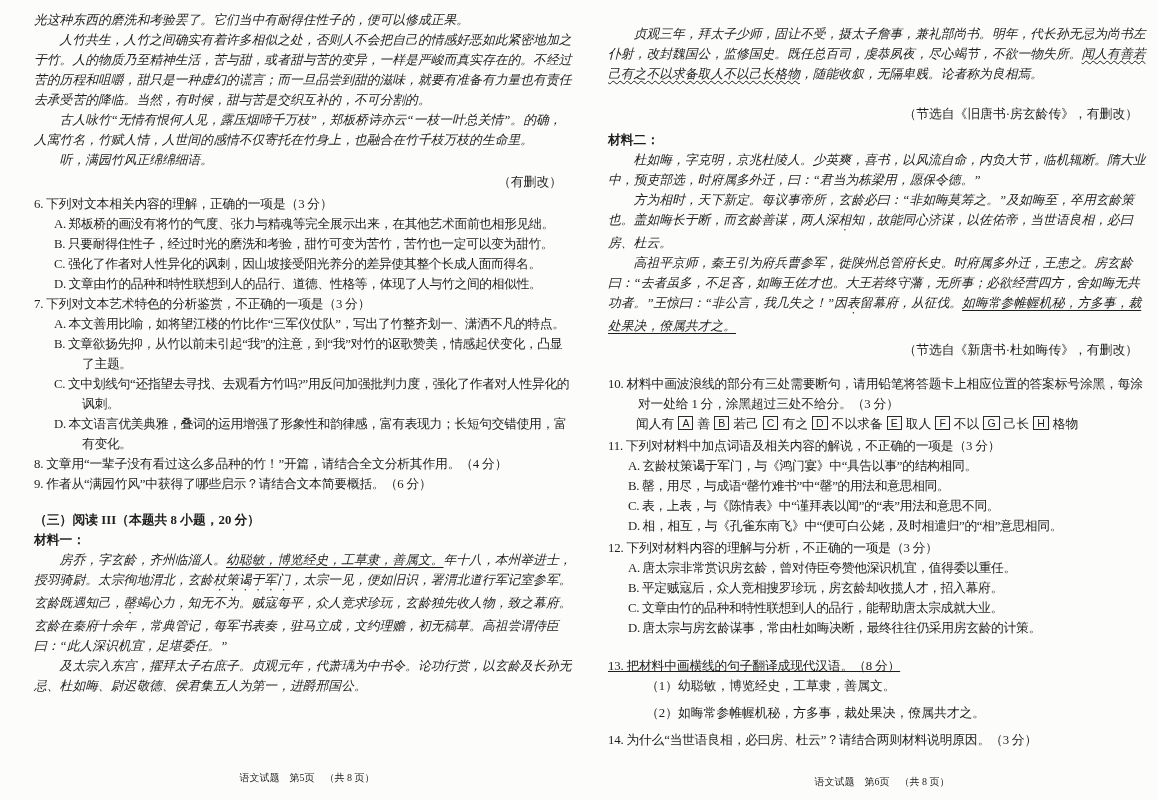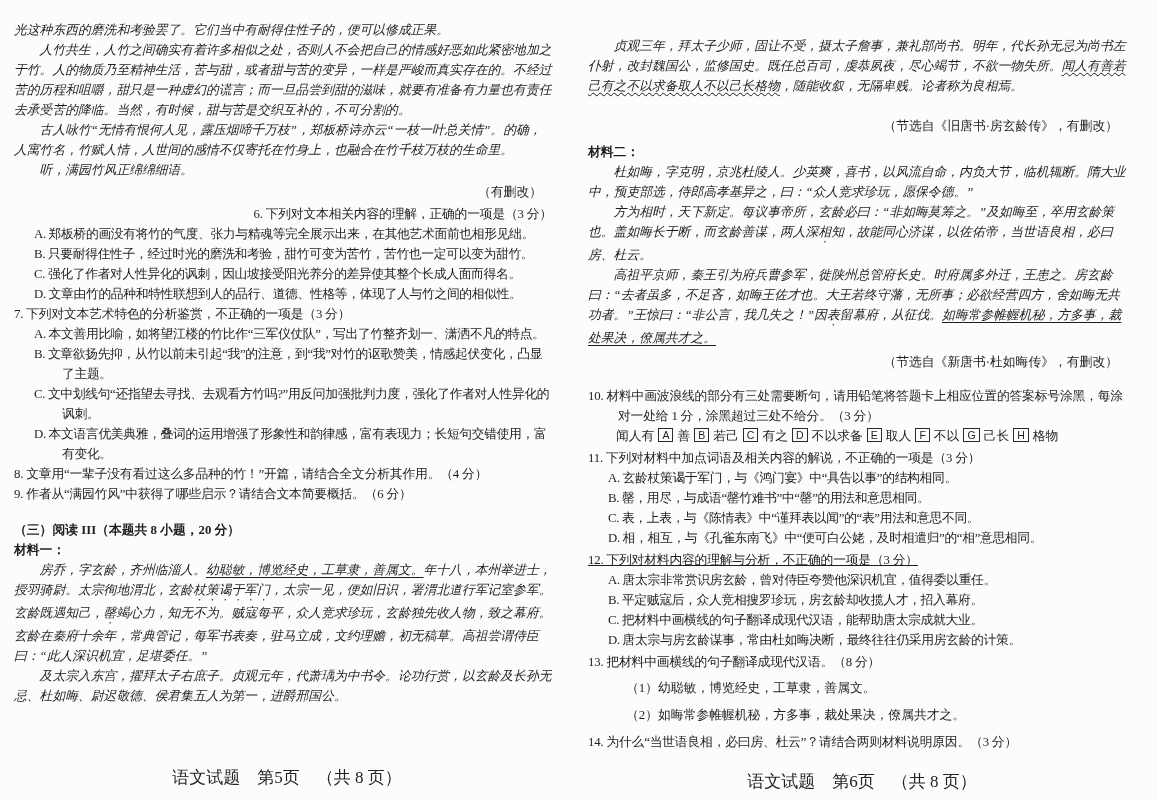--- a/index.html
+++ b/index.html
@@ -4,22 +4,22 @@
 <style>
   html,body{margin:0;padding:0;}
   body{
     width:1158px;height:800px;background:#fcfcfb;color:#1e1e1e;
     font-family:"Liberation Serif","DejaVu Serif",serif;
     font-size:12.8px;line-height:20px;
     overflow:hidden;
   }
   .sheet{display:flex;width:1158px;height:800px;}
   .page{position:relative;height:800px;box-sizing:border-box;}
-  .page-l{width:538px;margin-left:14px;padding-top:20px;}
-  .page-r{width:540px;margin-left:36px;padding-top:36px;}
+  .page-l{width:538px;margin-left:34px;padding-top:10px;}
+  .page-r{width:540px;margin-left:36px;padding-top:24px;}
   p.para{margin:0;}
   .passage{font-style:italic;text-indent:2em;}
   .passage.flush{text-indent:0;}
   .intro{text-indent:2em;}
   .heading{font-weight:bold;}
   .label{font-weight:bold;}
   .source{text-align:right;padding-right:10px;}
   .question{padding-left:30px;text-indent:-30px;letter-spacing:-0.2px;}
   .option{padding-left:48px;text-indent:-28px;letter-spacing:-0.35px;}
   .sub{padding-left:38px;}
@@ -33,37 +33,37 @@
   }
   .box{
     display:inline-block;font-style:normal;
     font-family:"Liberation Sans","DejaVu Sans",sans-serif;
     font-size:10.5px;line-height:12px;
     border:1px solid #2a2a2a;padding:0 3px;margin:0 4px;
     vertical-align:1px;letter-spacing:0;text-indent:0;
   }
   .footer{
     position:absolute;left:8px;right:0;text-align:center;
-    font-size:17px;font-style:normal;color:#222;
+    font-size:10px;font-style:normal;color:#222;
   }
   .page-l .footer{bottom:12px;}
   .page-r .footer{bottom:8px;}
 </style>
 </head>
 <body>
 
 <div class="sheet">
   <div class="page page-l">
     <div class="content">
         <p class="para passage flush"><span class="seg">光这种东西的磨洗和考验罢了。它们当中有耐得住性子的，便可以修成正果。</span></p>
         <p class="para passage"><span class="seg">人竹共生，人竹之间确实有着许多相似之处，否则人不会把自己的情感好恶如此紧密地加之于竹。人的物质乃至精神生活，苦与甜，或者甜与苦的变异，一样是严峻而真实存在的。不经过苦的历程和咀嚼，甜只是一种虚幻的谎言；而一旦品尝到甜的滋味，就要有准备有力量也有责任去承受苦的降临。当然，有时候，甜与苦是交织互补的，不可分割的。</span></p>
         <p class="para passage"><span class="seg">古人咏竹“无情有恨何人见，露压烟啼千万枝”，郑板桥诗亦云“一枝一叶总关情”。的确，人寓竹名，竹赋人情，人世间的感情不仅寄托在竹身上，也融合在竹千枝万枝的生命里。</span></p>
         <p class="para passage"><span class="seg">听，满园竹风正绵绵细语。</span></p>
         <p class="para source" style="margin-top: 2px; text-align: right;"><span class="seg">（有删改）</span></p>
-        <p class="para question" style="margin-top: 2px; text-align: right;"><span class="seg">6. 下列对文本相关内容的理解，正确的一项是（3 分）</span></p>
+        <p class="para question" style="margin-top: 2px;"><span class="seg">6. 下列对文本相关内容的理解，正确的一项是（3 分）</span></p>
         <p class="para option"><span class="seg">A. 郑板桥的画没有将竹的气度、张力与精魂等完全展示出来，在其他艺术面前也相形见绌。</span></p>
         <p class="para option"><span class="seg">B. 只要耐得住性子，经过时光的磨洗和考验，甜竹可变为苦竹，苦竹也一定可以变为甜竹。</span></p>
         <p class="para option"><span class="seg">C. 强化了作者对人性异化的讽刺，因山坡接受阳光养分的差异使其整个长成人面而得名。</span></p>
         <p class="para option"><span class="seg">D. 文章由竹的品种和特性联想到人的品行、道德、性格等，体现了人与竹之间的相似性。</span></p>
         <p class="para question"><span class="seg">7. 下列对文本艺术特色的分析鉴赏，不正确的一项是（3 分）</span></p>
         <p class="para option"><span class="seg">A. 本文善用比喻，如将望江楼的竹比作“三军仪仗队”，写出了竹整齐划一、潇洒不凡的特点。</span></p>
         <p class="para option"><span class="seg">B. 文章欲扬先抑，从竹以前未引起“我”的注意，到“我”对竹的讴歌赞美，情感起伏变化，凸显了主题。</span></p>
         <p class="para option"><span class="seg">C. 文中划线句“还指望去寻找、去观看方竹吗?”用反问加强批判力度，强化了作者对人性异化的讽刺。</span></p>
         <p class="para option"><span class="seg">D. 本文语言优美典雅，叠词的运用增强了形象性和韵律感，富有表现力；长短句交错使用，富有变化。</span></p>
         <p class="para question"><span class="seg">8. 文章用“一辈子没有看过这么多品种的竹！”开篇，请结合全文分析其作用。（4 分）</span></p>
@@ -75,38 +75,38 @@
       </div>
     <div class="footer">
       <span>语文试题　第5页　（共 8 页）</span>
     </div>
   </div>
   <div class="page page-r">
     <div class="content">
         <p class="para passage"><span class="seg">贞观三年，拜太子少师，固让不受，摄太子詹事，兼礼部尚书。明年，代长孙无忌为尚书左仆射，改封魏国公，监修国史。既任总百司，虔恭夙夜，尽心竭节，不欲一物失所。</span><span class="seg u-wavy">闻人有善若己有之不以求备取人不以己长格物</span><span class="seg">，随能收叙，无隔卑贱。论者称为良相焉。</span></p>
         <p class="para source" style="margin-top: 20px; text-align: right;"><span class="seg">（节选自《旧唐书·房玄龄传》，有删改）</span></p>
         <p class="para label" style="margin-top: 6px;"><span class="seg">材料二：</span></p>
-        <p class="para passage"><span class="seg">杜如晦，字克明，京兆杜陵人。少英爽，喜书，以风流自命，内负大节，临机辄断。隋大业中，预吏部选，侍郎高孝基异之，曰：“众人竞求珍玩，愿保令德。”</span></p>
+        <p class="para passage"><span class="seg">杜如晦，字克明，京兆杜陵人。少英爽，喜书，以风流自命，内负大节，临机辄断。隋大业中，预吏部选，时府属多外迁，曰：“君当为栋梁用，愿保令德。”</span></p>
         <p class="para passage"><span class="seg">方为相时，天下新定。每议事帝所，玄龄必曰：“非如晦莫筹之。”及如晦至，卒用玄龄策也。盖如晦长于断，而玄龄善谋，两人深</span><span class="seg em-dot">相</span><span class="seg">知，故能同心济谋，以佐佑帝，当世语良相，必曰房、杜云。</span></p>
         <p class="para passage"><span class="seg">高祖平京师，秦王引为府兵曹参军，徙陕州总管府长史。时府属多外迁，王患之。房玄龄曰：“去者虽多，不足吝，如晦王佐才也。大王若终守藩，无所事；必欲经营四方，舍如晦无共功者。”王惊曰：“非公言，我几失之！”因</span><span class="seg em-dot">表</span><span class="seg">留幕府，从征伐。</span><span class="seg u-solid">如晦常参帷幄机秘，方多事，裁处果决，僚属共才之。</span></p>
         <p class="para source" style="margin-top: 4px;"><span class="seg">（节选自《新唐书·杜如晦传》，有删改）</span></p>
         <p class="para question" style="margin-top: 14px;"><span class="seg">10. 材料中画波浪线的部分有三处需要断句，请用铅笔将答题卡上相应位置的答案标号涂黑，每涂对一处给 1 分，涂黑超过三处不给分。（3 分）</span></p>
         <p class="para answer"><span class="seg">闻人有</span><span class="seg box">A</span><span class="seg">善</span><span class="seg box">B</span><span class="seg">若己</span><span class="seg box">C</span><span class="seg">有之</span><span class="seg box">D</span><span class="seg">不以求备</span><span class="seg box">E</span><span class="seg">取人</span><span class="seg box">F</span><span class="seg">不以</span><span class="seg box">G</span><span class="seg">己长</span><span class="seg box">H</span><span class="seg">格物</span></p>
         <p class="para question" style="margin-top: 2px;"><span class="seg">11. 下列对材料中加点词语及相关内容的解说，不正确的一项是（3 分）</span></p>
         <p class="para option"><span class="seg">A. 玄龄杖策谒于军门，与《鸿门宴》中“具告以事”的结构相同。</span></p>
         <p class="para option"><span class="seg">B. 罄，用尽，与成语“罄竹难书”中“罄”的用法和意思相同。</span></p>
         <p class="para option"><span class="seg">C. 表，上表，与《陈情表》中“谨拜表以闻”的“表”用法和意思不同。</span></p>
         <p class="para option"><span class="seg">D. 相，相互，与《孔雀东南飞》中“便可白公姥，及时相遣归”的“相”意思相同。</span></p>
-        <p class="para question" style="margin-top: 2px; text-decoration: underline;"><span class="seg">12. 下列对材料内容的理解与分析，不正确的一项是（3 分）</span></p>
+        <p class="para question" style="margin-top: 2px;"><span class="seg">12. 下列对材料内容的理解与分析，不正确的一项是（3 分）</span></p>
         <p class="para option"><span class="seg">A. 唐太宗非常赏识房玄龄，曾对侍臣夸赞他深识机宜，值得委以重任。</span></p>
         <p class="para option"><span class="seg">B. 平定贼寇后，众人竞相搜罗珍玩，房玄龄却收揽人才，招入幕府。</span></p>
-        <p class="para option"><span class="seg">C. 把材料中画横线的句子翻译成现代汉语，能帮助唐太宗成就大业。</span></p>
+        <p class="para option"><span class="seg">C. 文章由竹的品种和特性联想到人的品行，能帮助唐太宗成就大业。</span></p>
         <p class="para option"><span class="seg">D. 唐太宗与房玄龄谋事，常由杜如晦决断，最终往往仍采用房玄龄的计策。</span></p>
-        <p class="para question" style="margin-top: 2px;"><span class="seg">13. 把材料中画横线的句子翻译成现代汉语。（8 分）</span></p>
-        <p class="para sub" style="margin-top: 6px;"><span class="seg">（1）幼聪敏，博览经史，工草隶，善属文。</span></p>
+        <p class="para question" style="margin-top: 18px; text-decoration: underline;"><span class="seg">13. 把材料中画横线的句子翻译成现代汉语。（8 分）</span></p>
+        <p class="para sub" style=""><span class="seg">（1）幼聪敏，博览经史，工草隶，善属文。</span></p>
         <p class="para sub" style="margin-top: 7px;"><span class="seg">（2）如晦常参帷幄机秘，方多事，裁处果决，僚属共才之。</span></p>
         <p class="para question" style="margin-top: 7px;"><span class="seg">14. 为什么“当世语良相，必曰房、杜云”？请结合两则材料说明原因。（3 分）</span></p>
       </div>
     <div class="footer">
       <span>语文试题　第6页　（共 8 页）</span>
     </div>
   </div>
 </div>
 
 </body></html>

